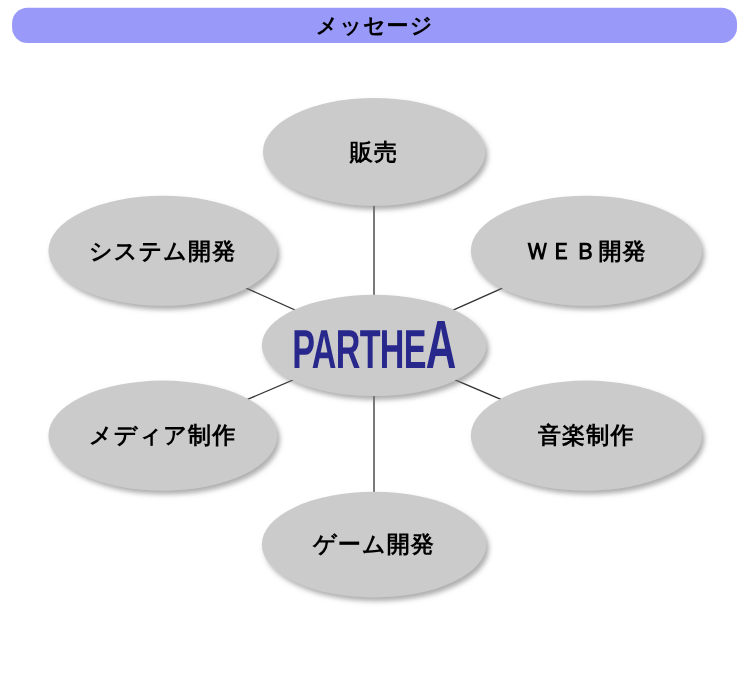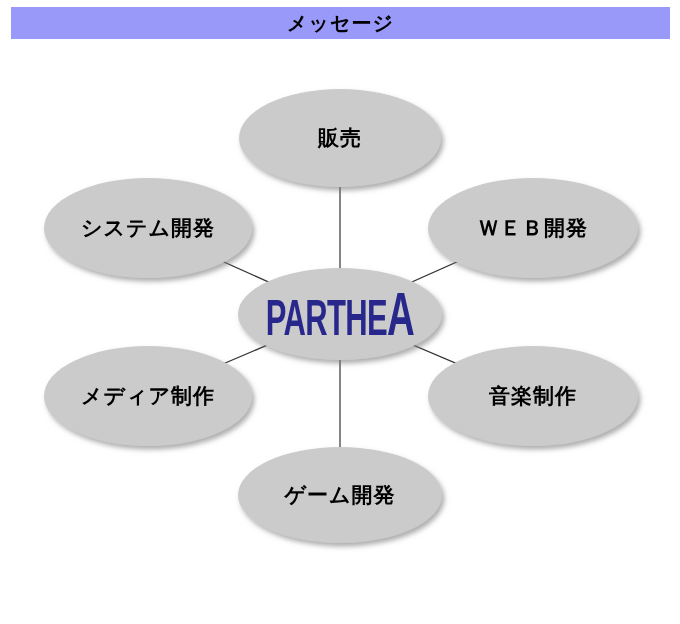--- a/index.html
+++ b/index.html
@@ -2,21 +2,21 @@
 <html><head>
 <meta charset="utf-8">
 <style>
   html,body{margin:0;padding:0;}
   .page{
     position:relative;width:680px;height:624px;background:#ffffff;overflow:hidden;
     font-family:"Liberation Sans","DejaVu Sans",sans-serif;
   }
   .header-bar{
     position:absolute;left:11px;top:7px;width:659px;height:32px;
-    display:flex;align-items:center;justify-content:center;
+    display:flex;align-items:center;justify-content:center;border-radius:14px;
   }
   .header-title{
     font-weight:bold;font-size:20px;letter-spacing:1px;color:#000;
   }
   svg.diagram{position:absolute;left:0;top:0;}
   .node-label{
     font-family:"Liberation Sans","DejaVu Sans",sans-serif;
     font-weight:bold;font-size:21px;letter-spacing:1px;
   }
   .logo-text{

